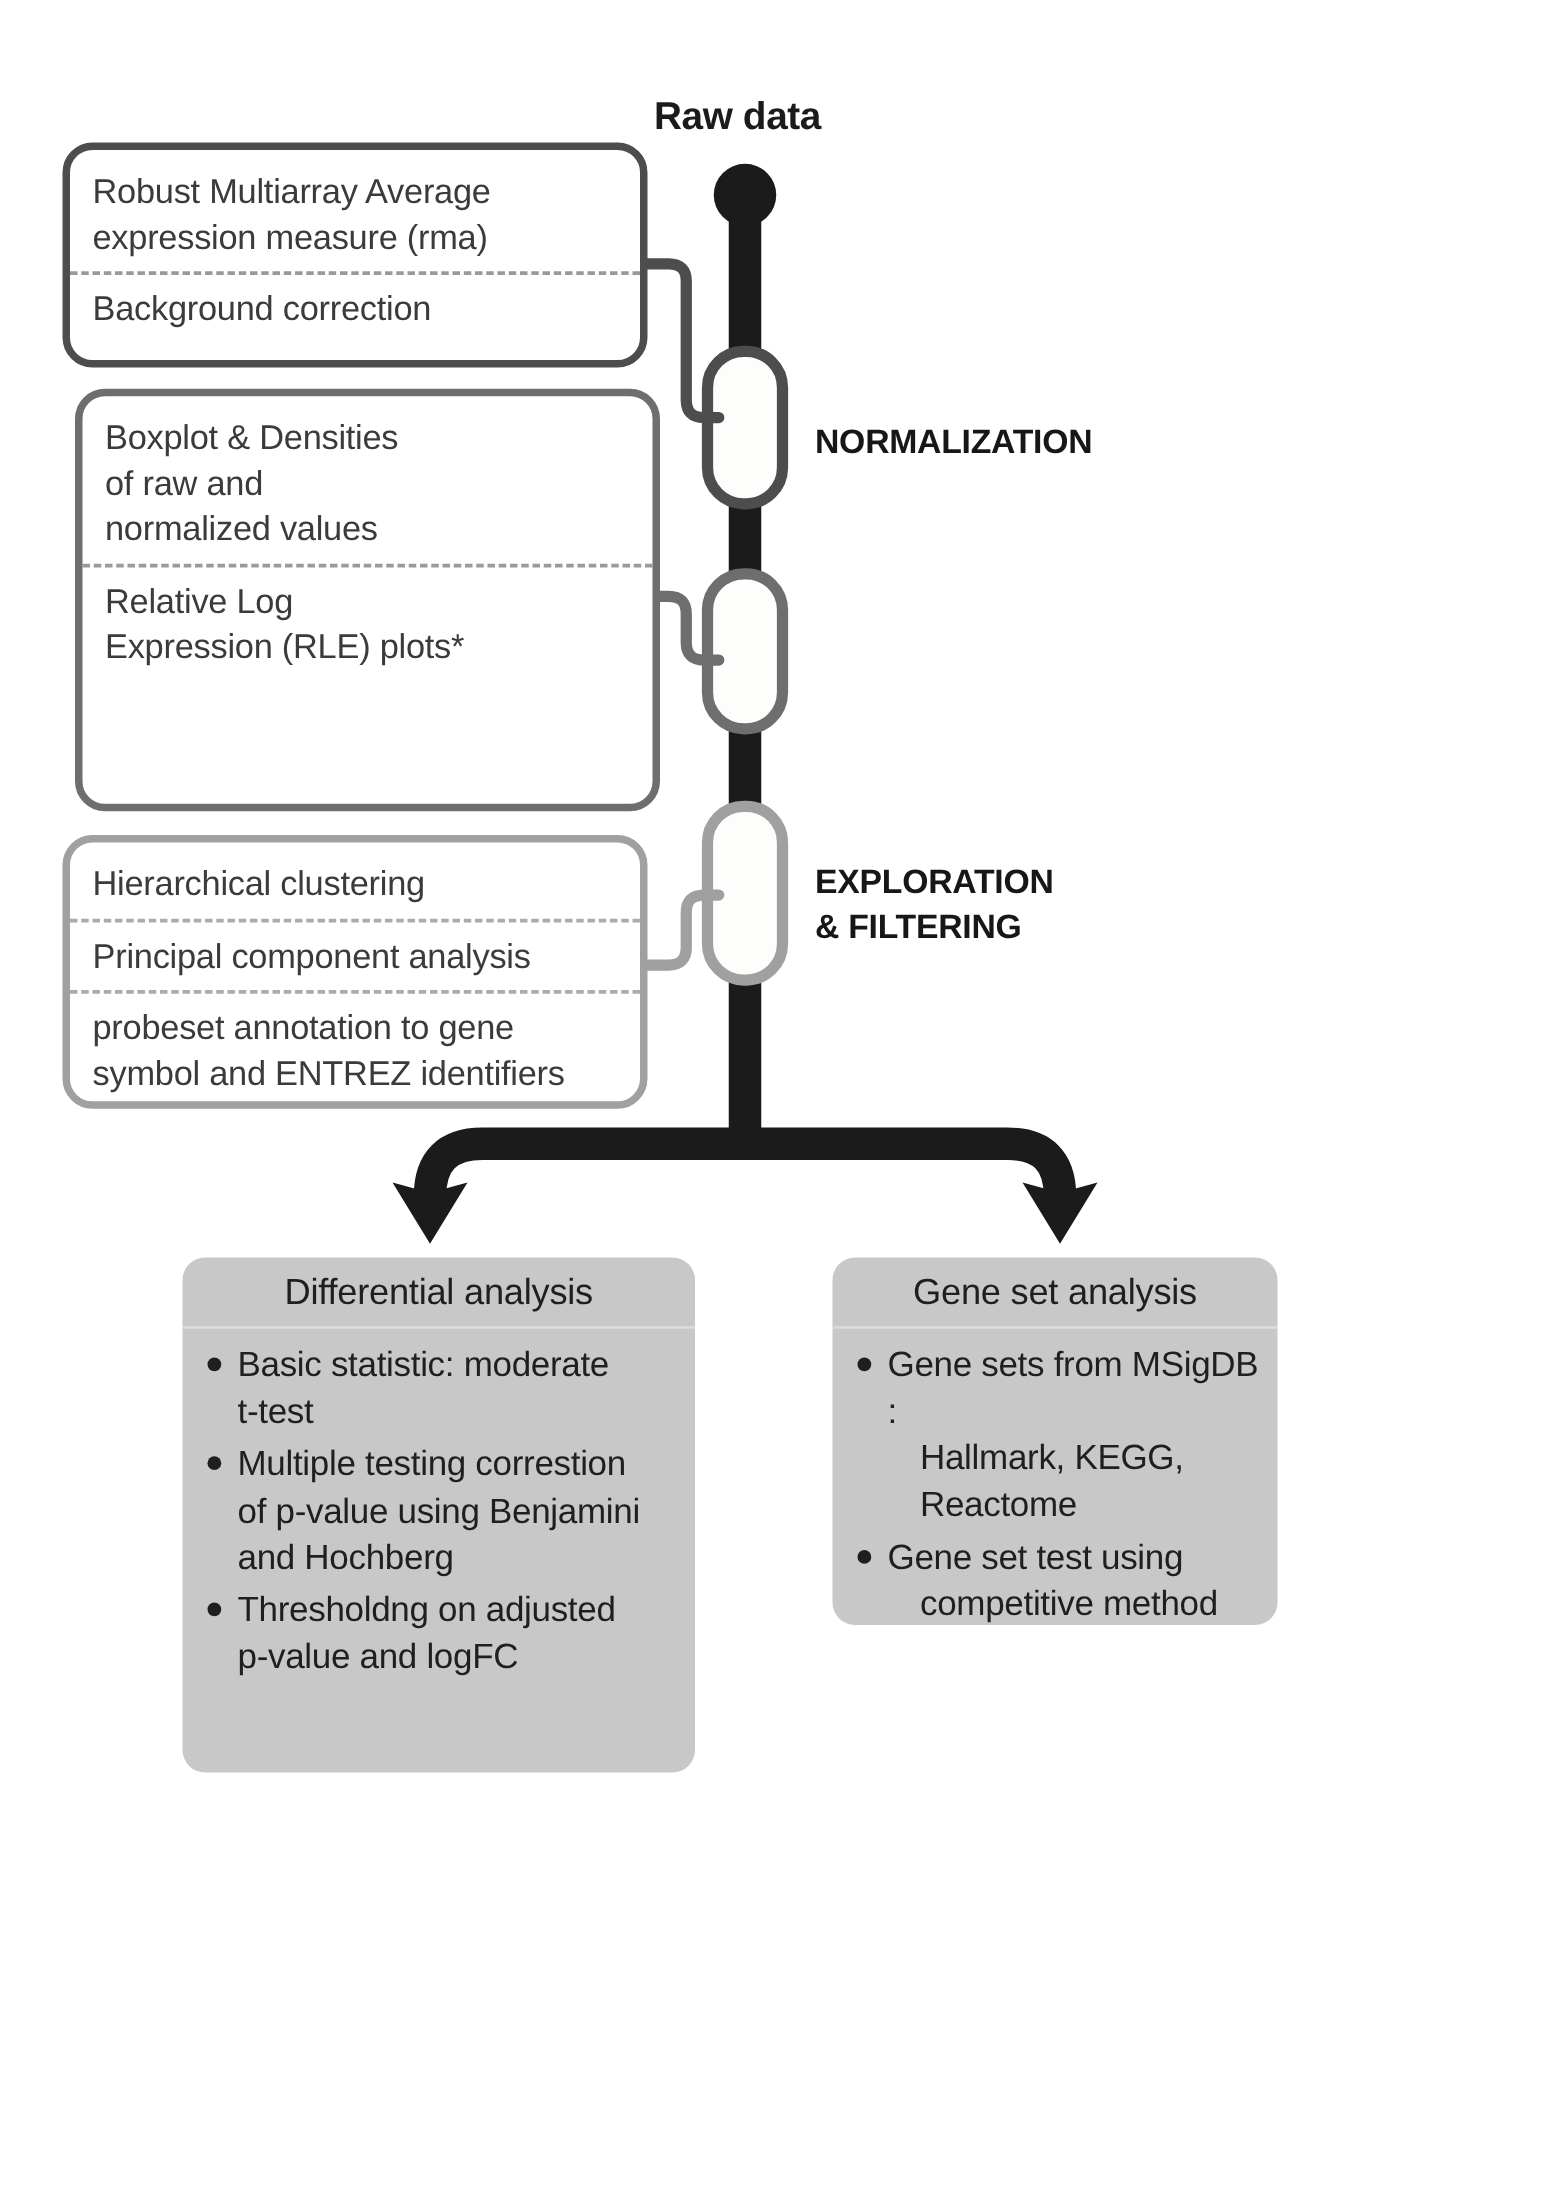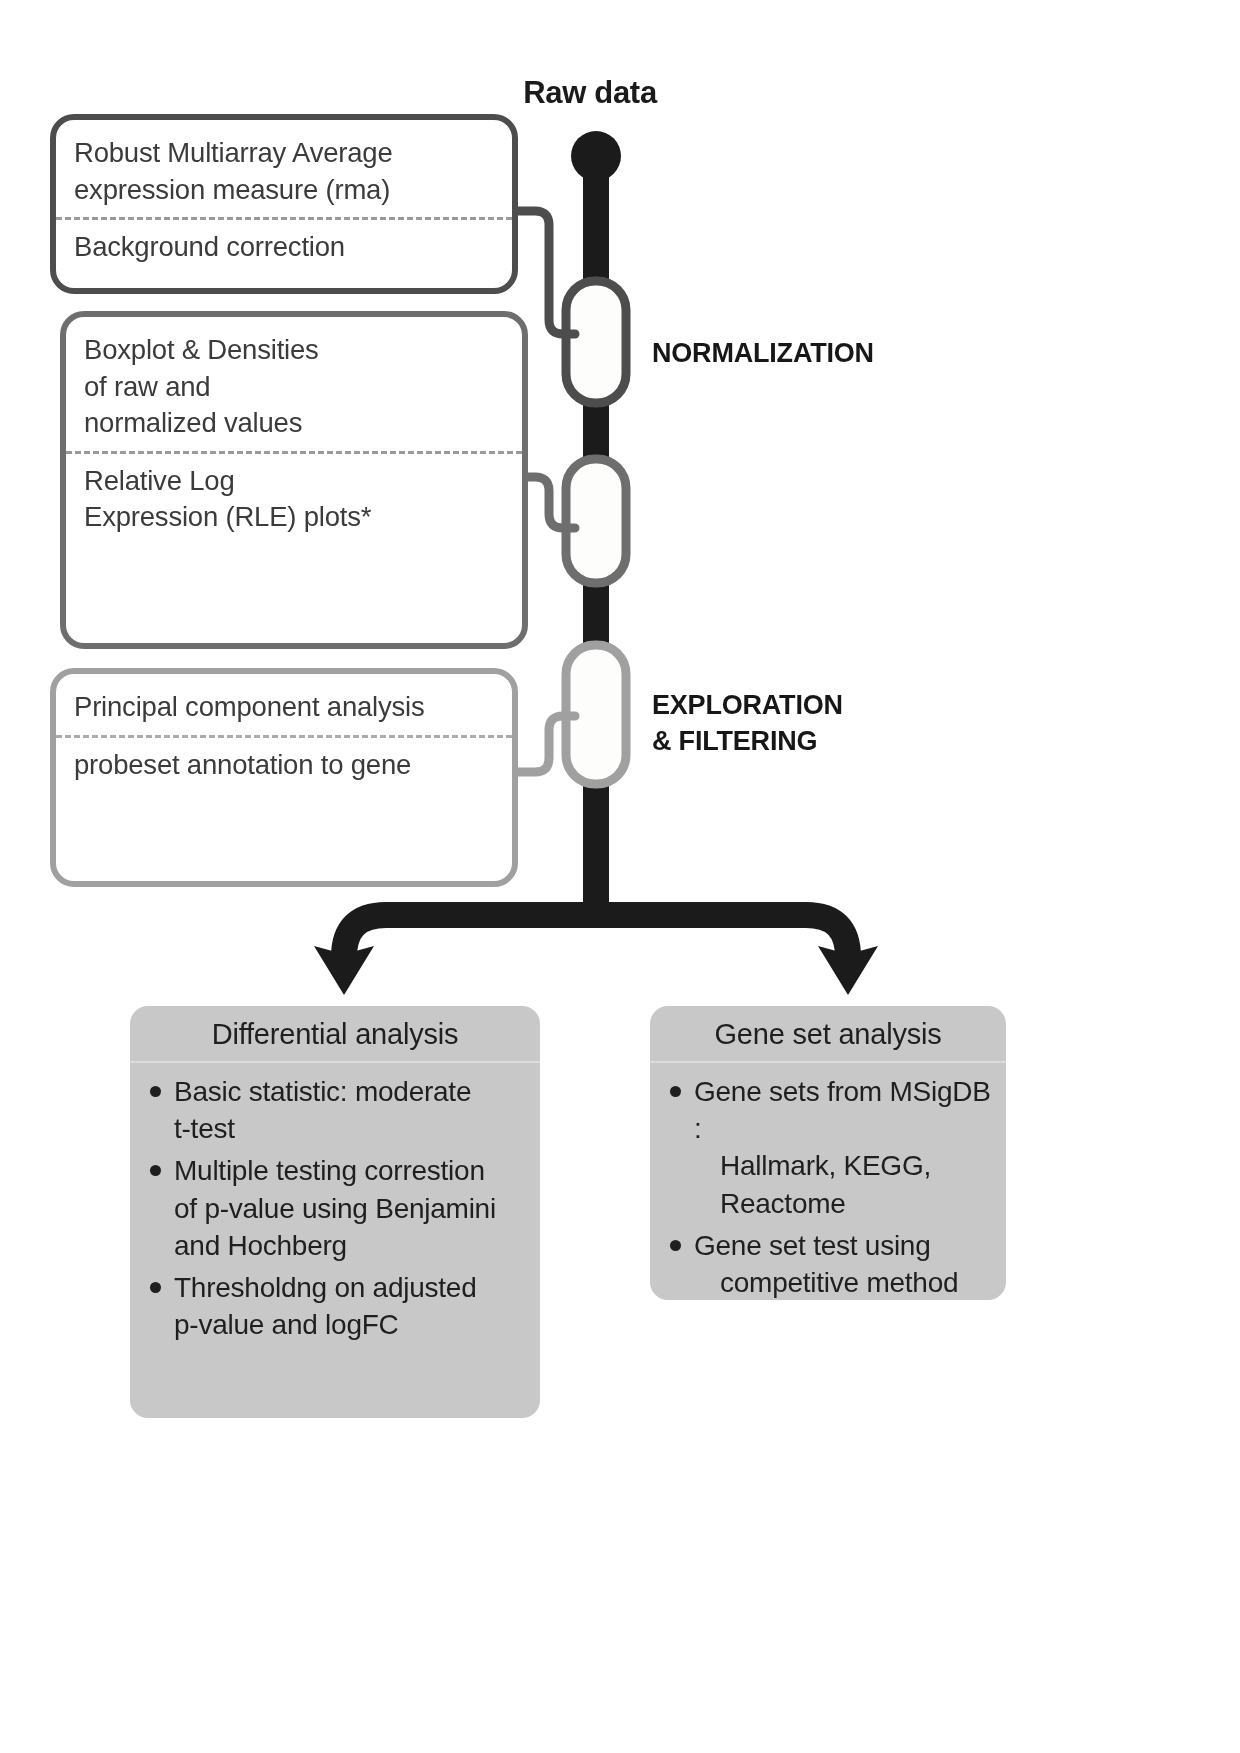--- a/index.html
+++ b/index.html
@@ -106,20 +106,21 @@
   #stage-label-quality-control { left: 652px; top: 509px; }
   #stage-label-exploration { left: 652px; top: 688px; }
 
   
   .result-panel {
     position: absolute;
     box-sizing: border-box;
     background: #c8c8c8;
     border-radius: 18px;
     overflow: hidden;
+    margin-left: 16px;
   }
   .result-title {
     font-size: 29px;
     color: #1f1f1f;
     text-align: center;
     padding: 12px 10px 10px 10px;
     border-bottom: 2px solid #dcdcdc;
     letter-spacing: -0.2px;
   }
   .result-list {
@@ -233,24 +234,28 @@
       <div class="stage-row">
         <span>Relative Log</span><br>
         <span>Expression (RLE) plots*</span>
       </div>
     </div>
   </div>
 
   <div class="stage-box" id="stage-box-exploration">
     <div class="stage-inner">
       <div class="stage-row">
+        <span>Hierarchical clustering</span>
+      </div>
+      <div class="stage-row">
         <span>Principal component analysis</span>
       </div>
       <div class="stage-row">
         <span>probeset annotation to gene</span><br>
+        <span>symbol and ENTREZ identifiers</span>
       </div>
     </div>
   </div>
 
   <div class="stage-label" id="stage-label-normalization">NORMALIZATION</div>
 
 
   <div class="stage-label" id="stage-label-exploration">
     <span>EXPLORATION</span><br>
     <span>&amp; FILTERING</span>

